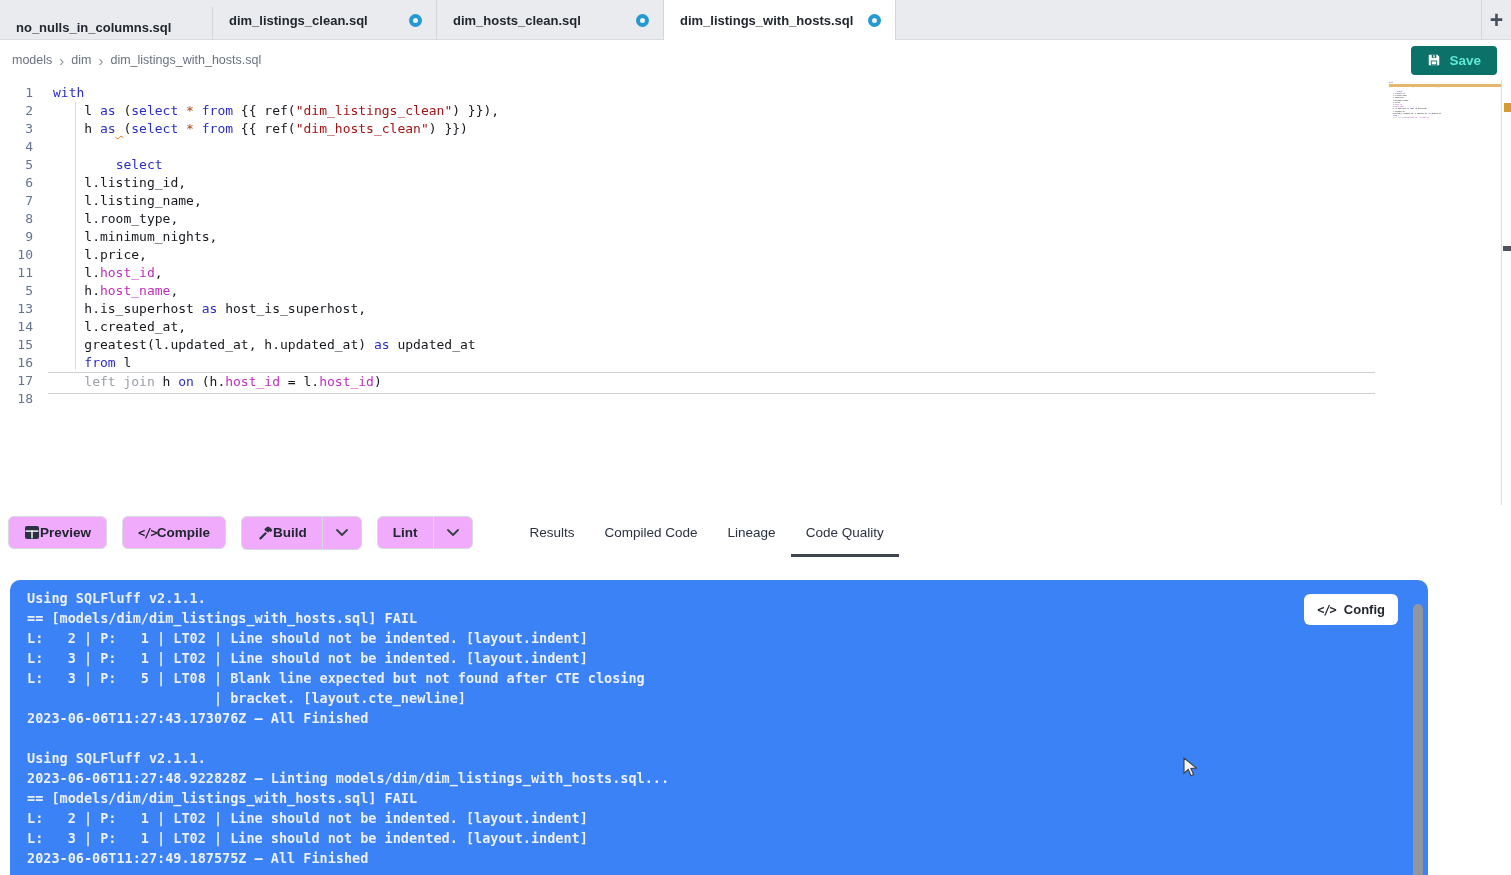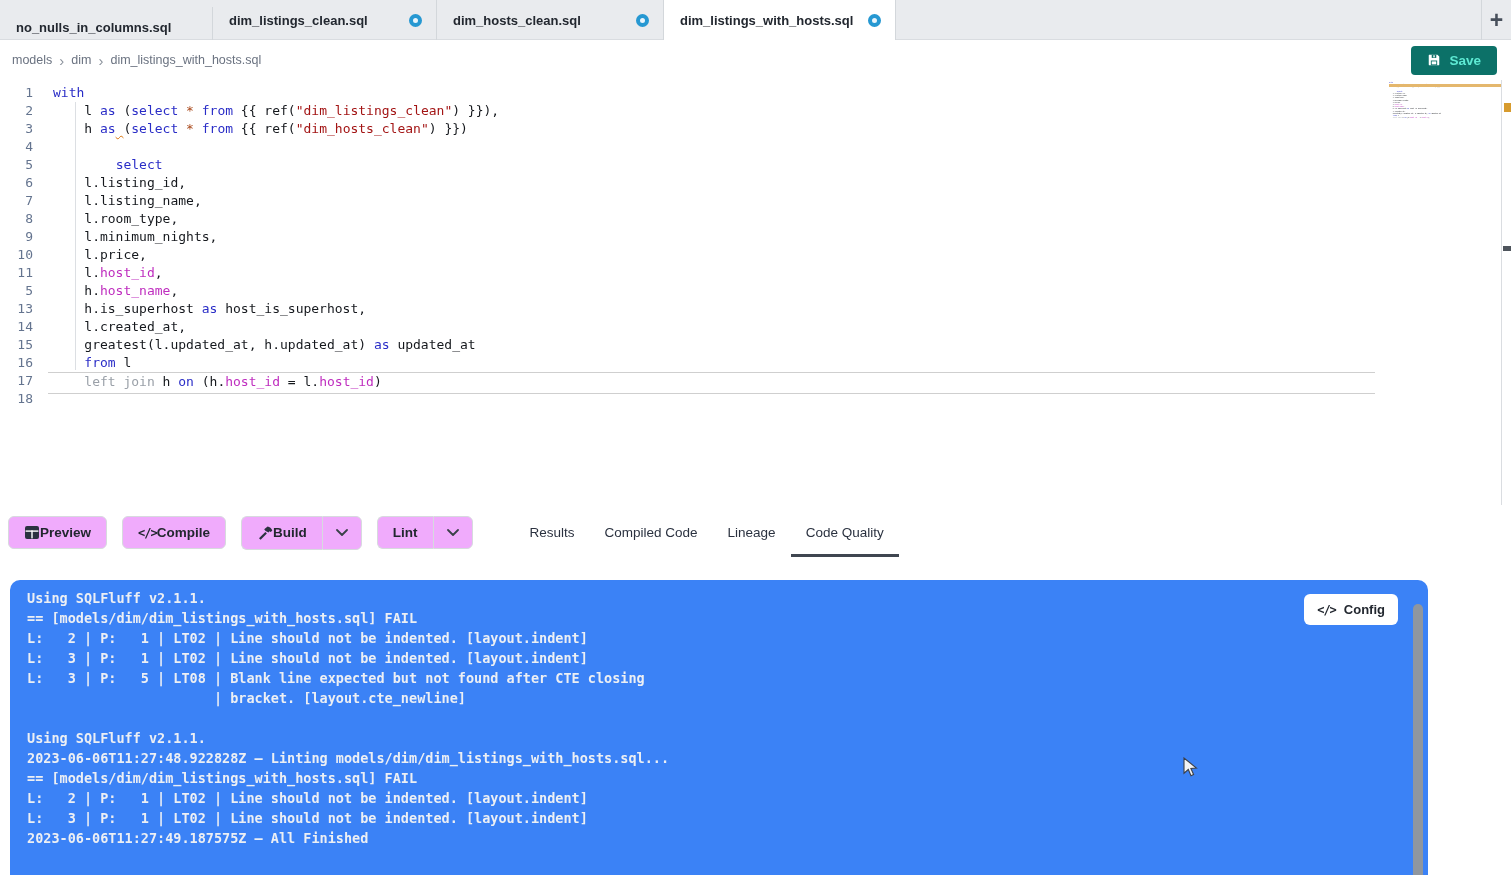--- a/index.html
+++ b/index.html
@@ -282,20 +282,21 @@
   </div>
 
   <div class="terminal">
     <div class="termout" id="termout">
         <div class="term-line">Using SQLFluff v2.1.1.</div>
         <div class="term-line">== [models/dim/dim_listings_with_hosts.sql] FAIL</div>
         <div class="term-line">L:   2 | P:   1 | LT02 | Line should not be indented. [layout.indent]</div>
         <div class="term-line">L:   3 | P:   1 | LT02 | Line should not be indented. [layout.indent]</div>
         <div class="term-line">L:   3 | P:   5 | LT08 | Blank line expected but not found after CTE closing</div>
         <div class="term-line">                       | bracket. [layout.cte_newline]</div>
+        <div class="term-line">2023-06-06T11:27:43.173076Z — All Finished</div>
         <div class="term-line"></div>
         <div class="term-line">Using SQLFluff v2.1.1.</div>
         <div class="term-line">2023-06-06T11:27:48.922828Z — Linting models/dim/dim_listings_with_hosts.sql...</div>
         <div class="term-line">== [models/dim/dim_listings_with_hosts.sql] FAIL</div>
         <div class="term-line">L:   2 | P:   1 | LT02 | Line should not be indented. [layout.indent]</div>
         <div class="term-line">L:   3 | P:   1 | LT02 | Line should not be indented. [layout.indent]</div>
         <div class="term-line">2023-06-06T11:27:49.187575Z — All Finished</div>
       </div>
     <button class="configbtn">
       <span class="codeglyph">&lt;/&gt;</span>

